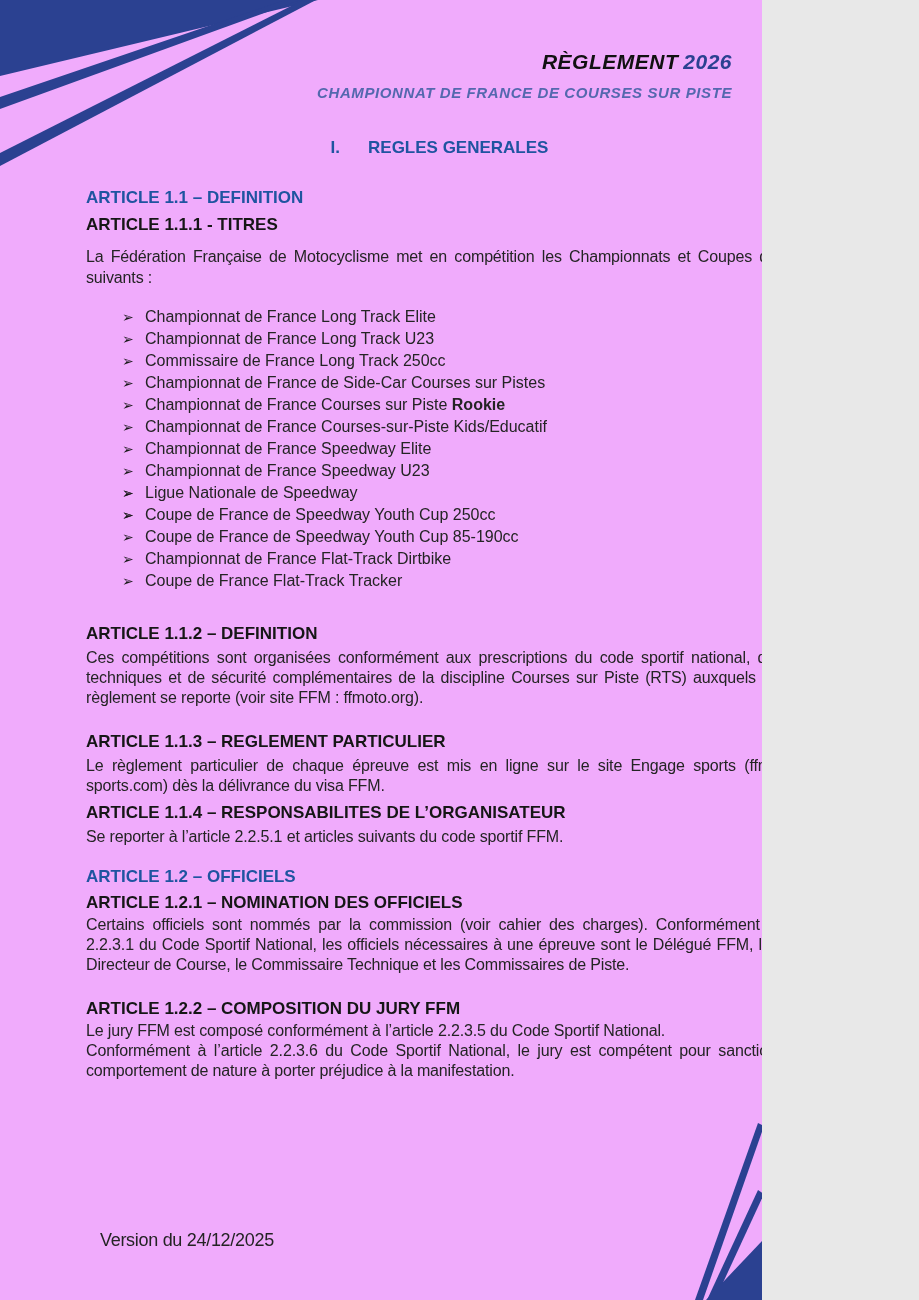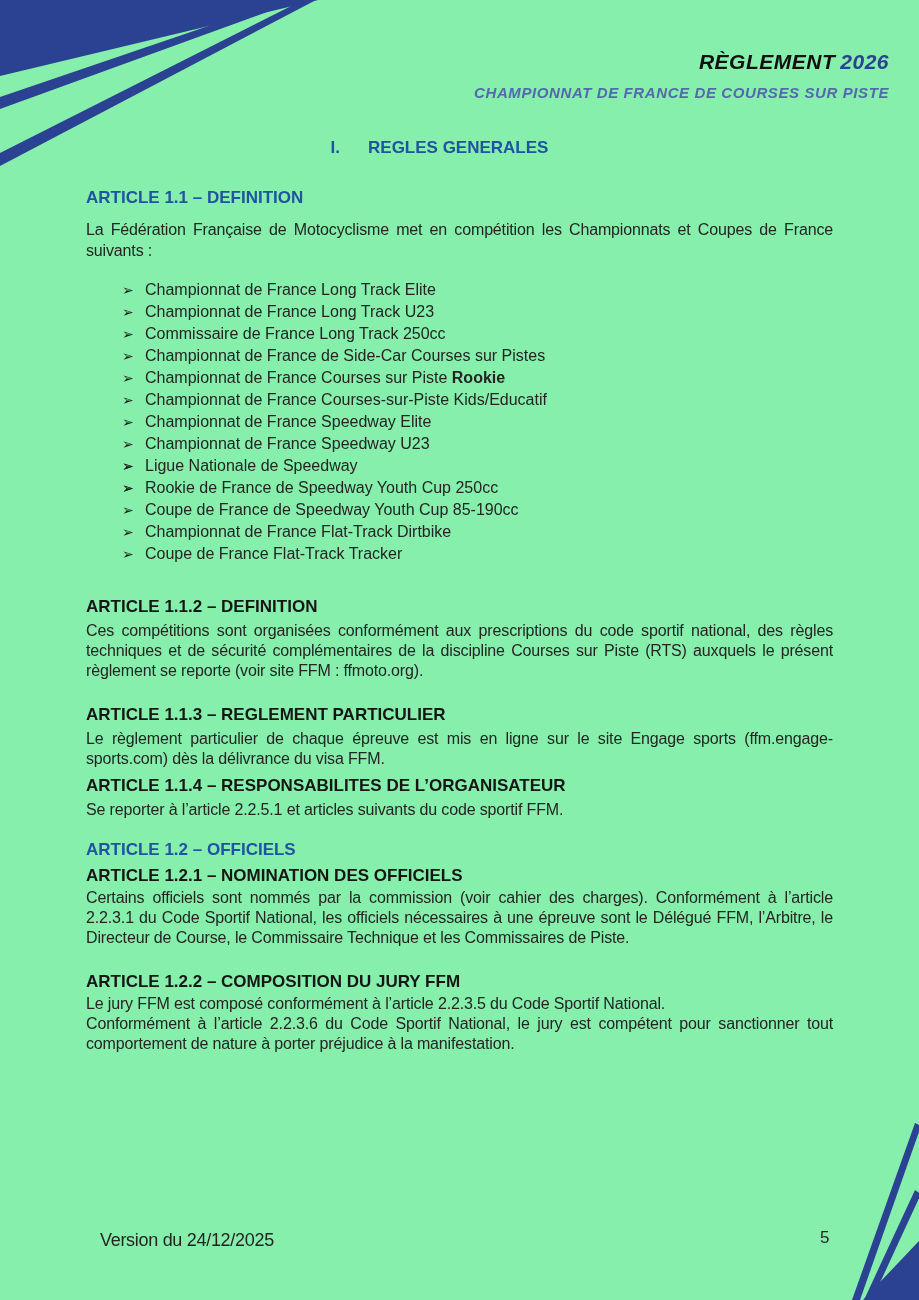--- a/index.html
+++ b/index.html
@@ -1,21 +1,21 @@
 <!DOCTYPE html>
 <html><head>
 <meta charset="utf-8">
 <style>
   * { margin: 0; padding: 0; box-sizing: border-box; }
   html, body { background: #e8e8e8; }
   .page {
     position: relative;
-    width: 919px;
+    width: 762px;
     height: 1300px;
-    background: #86efac;
+    background: #f0abfc;
     overflow: hidden;
     font-family: "Liberation Sans", "DejaVu Sans", sans-serif;
     color: #2b2b2b;
   }
   .deco { position: absolute; display: block; }
   .deco-top { top: 0; left: 0; }
   .deco-bottom { bottom: 0; right: 0; }
 
   
   .brand {
@@ -155,35 +155,36 @@
 
   <div class="content">
 
     <div class="main-heading">
       <span>I.</span>
       <span>REGLES GENERALES</span>
     </div>
 
     <div class="sec-title">ARTICLE 1.1 – DEFINITION</div>
 
+    <div class="art-title mt7">ARTICLE 1.1.1 - TITRES</div>
     <p class="body intro">La Fédération Française de Motocyclisme met en compétition les Championnats et Coupes de France suivants :</p>
 
     <ul class="champ-list">
       <li><span class="mk">➢</span><span>Championnat de France Long Track Elite</span></li>
       <li><span class="mk">➢</span><span>Championnat de France Long Track U23</span></li>
       <li><span class="mk">➢</span><span>Commissaire de France Long Track 250cc</span></li>
       <li><span class="mk">➢</span><span>Championnat de France de Side-Car Courses sur Pistes</span></li>
       <li><span class="mk">➢</span><span>Championnat de France Courses sur Piste </span><b>Rookie</b></li>
       <li><span class="mk">➢</span><span>Championnat de France Courses-sur-Piste Kids/Educatif</span></li>
       <li><span class="mk">➢</span><span>Championnat de France Speedway Elite</span></li>
       <li><span class="mk">➢</span><span>Championnat de France Speedway U23</span></li>
       <li><span class="mk">➢</span></li>
       <li><span class="mk">➢</span><span>Ligue Nationale de Speedway</span></li>
       <li><span class="mk">➢</span></li>
-      <li><span class="mk">➢</span><span>Rookie de France de Speedway Youth Cup 250cc</span></li>
+      <li><span class="mk">➢</span><span>Coupe de France de Speedway Youth Cup 250cc</span></li>
       <li><span class="mk">➢</span><span>Coupe de France de Speedway Youth Cup 85-190cc</span></li>
       <li><span class="mk">➢</span><span>Championnat de France Flat-Track Dirtbike</span></li>
       <li><span class="mk">➢</span><span>Coupe de France Flat-Track Tracker</span></li>
     </ul>
 
     <div class="art-title mt32">ARTICLE 1.1.2 – DEFINITION</div>
     <p class="body mt4">Ces compétitions sont organisées conformément aux prescriptions du code sportif national, des règles techniques et de sécurité complémentaires de la discipline Courses sur Piste (RTS) auxquels le présent règlement se reporte (voir site FFM : ffmoto.org).</p>
 
     <div class="art-title mt24">ARTICLE 1.1.3 – REGLEMENT PARTICULIER</div>
     <p class="body mt4">Le règlement particulier de chaque épreuve est mis en ligne sur le site Engage sports (ffm.engage-sports.com) dès la délivrance du visa FFM.</p>

